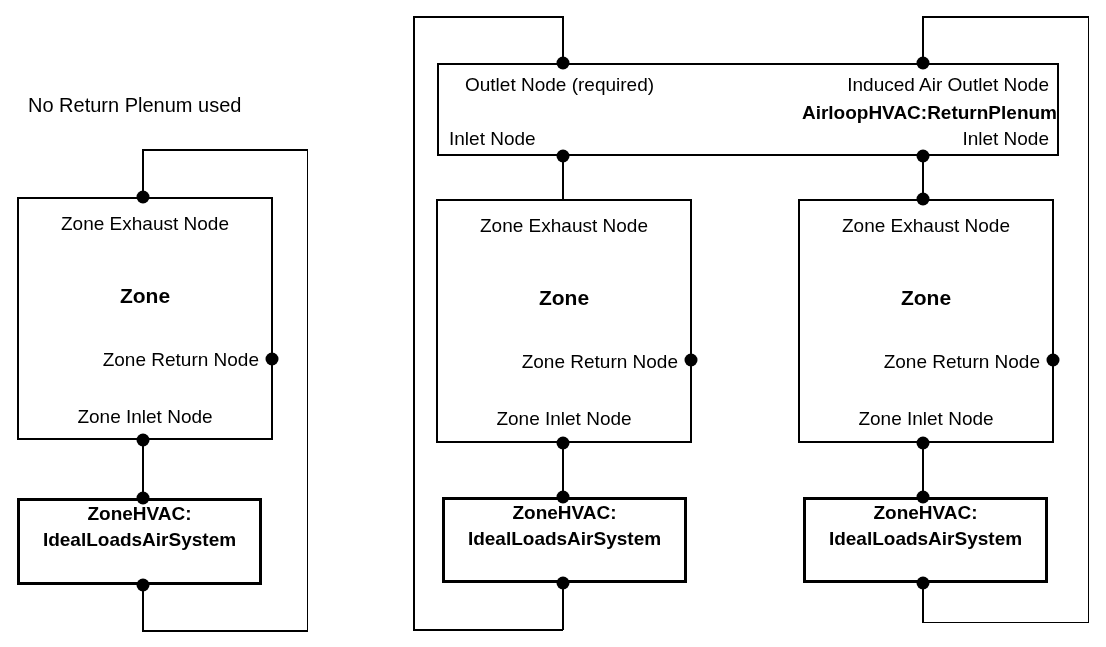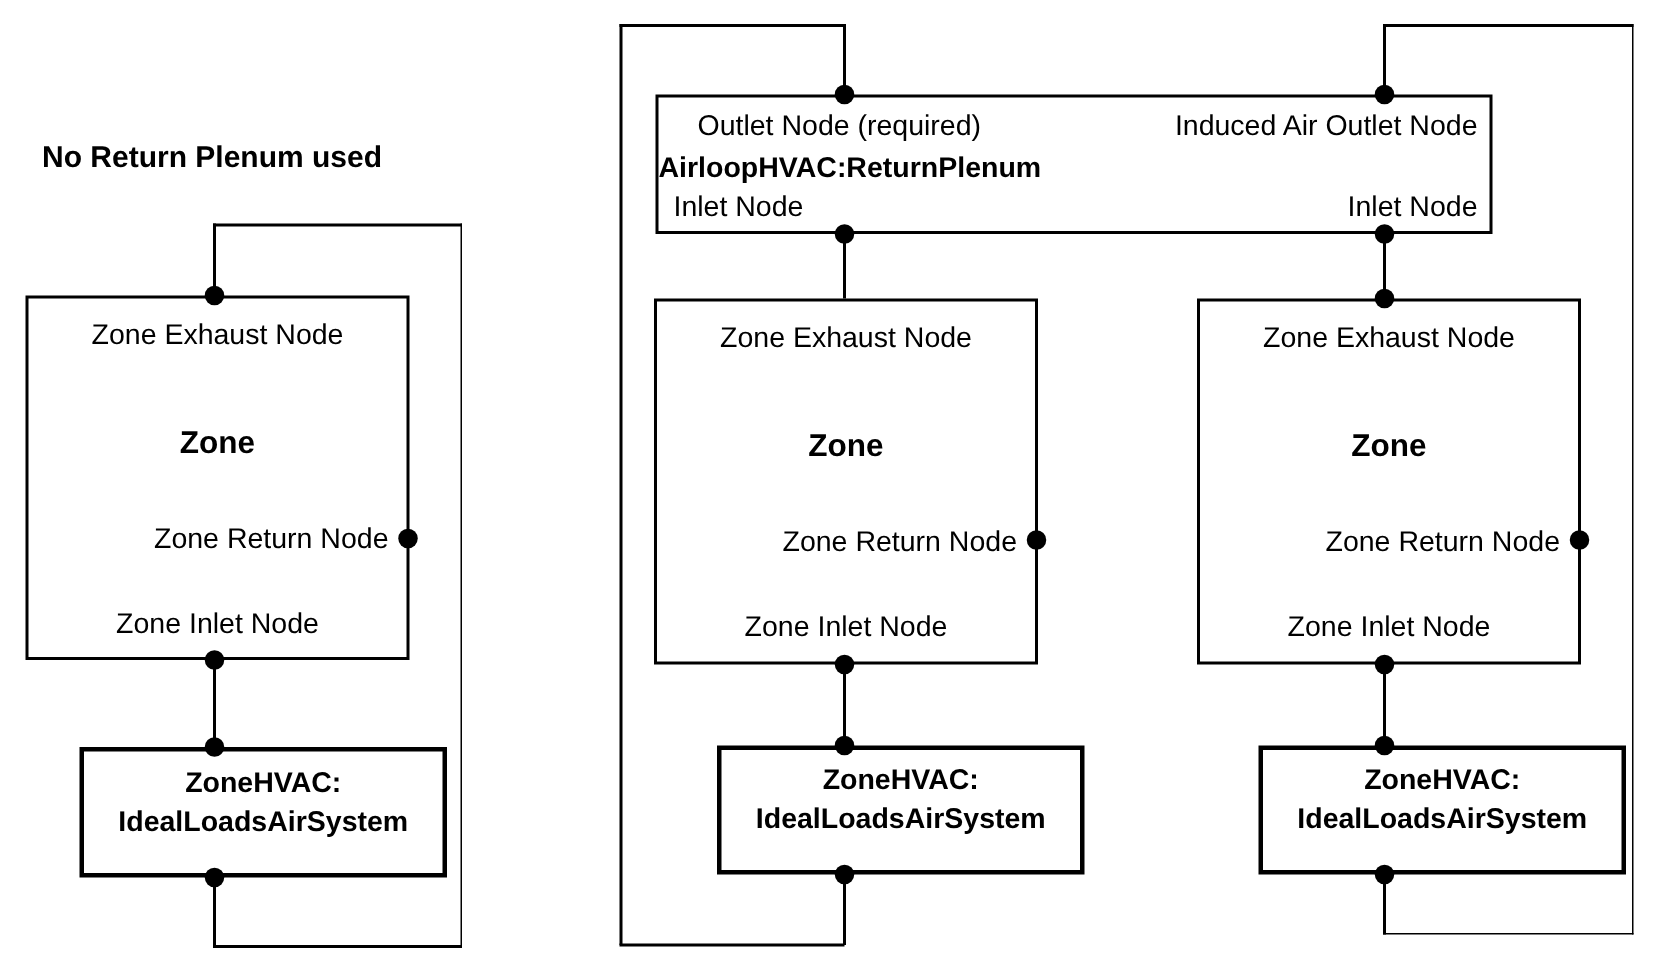--- a/index.html
+++ b/index.html
@@ -52,41 +52,38 @@
     font-weight: bold;
     font-size: 21px;
     line-height: 26px;
     white-space: nowrap;
     z-index: 3;
   }
   .hvac-box {
     display: flex;
     flex-direction: column;
     align-items: center;
-    justify-content: center;
     padding-bottom: 12px;
-    margin-left: 36px;
   }
   .hvac-line {
     font-weight: bold;
     font-size: 19px;
     line-height: 26px;
     white-space: nowrap;
   }
   .diagram-title {
     position: absolute;
     font-size: 20px;
     line-height: 26px;
     white-space: nowrap;
-    font-weight: bold;
   }
   .plenum-title {
     position: absolute;
     left: 0; right: 0;
-    text-align: left;
+    text-align: right;
     font-weight: bold;
     font-size: 19px;
     line-height: 26px;
     white-space: nowrap;
   }
 </style>
 </head>
 <body>
 
 <div id="canvas">
@@ -121,21 +118,21 @@
     <div class="zone-name" style="top:84px;">Zone</div>
     <div class="lbl rightalign" style="right:12px; top:151px;">Zone Return Node</div>
     <div class="lbl center" style="top:208px;">Zone Inlet Node</div>
   </div>
 
   <div class="box thick hvac-box" style="left:17px; top:498px; width:245px; height:87px;">
     <span class="hvac-line">ZoneHVAC:</span>
     <span class="hvac-line">IdealLoadsAirSystem</span>
   </div>
 
-  <div class="box" style="left:437px; top:63px; width:558px; height:93px;">
+  <div class="box" style="left:437px; top:63px; width:622px; height:93px;">
     <div class="lbl" style="left:26px; top:10px;">Outlet Node (required)</div>
     <div class="lbl rightalign" style="right:8px; top:10px;">Induced Air Outlet Node</div>
     <div class="plenum-title" style="top:35px;">AirloopHVAC:ReturnPlenum</div>
     <div class="lbl" style="left:10px; top:64px;">Inlet Node</div>
     <div class="lbl rightalign" style="right:8px; top:64px;">Inlet Node</div>
   </div>
 
   <div class="box" style="left:436px; top:199px; width:256px; height:244px;">
     <div class="lbl center" style="top:15px;">Zone Exhaust Node</div>
     <div class="zone-name" style="top:84px;">Zone</div>

